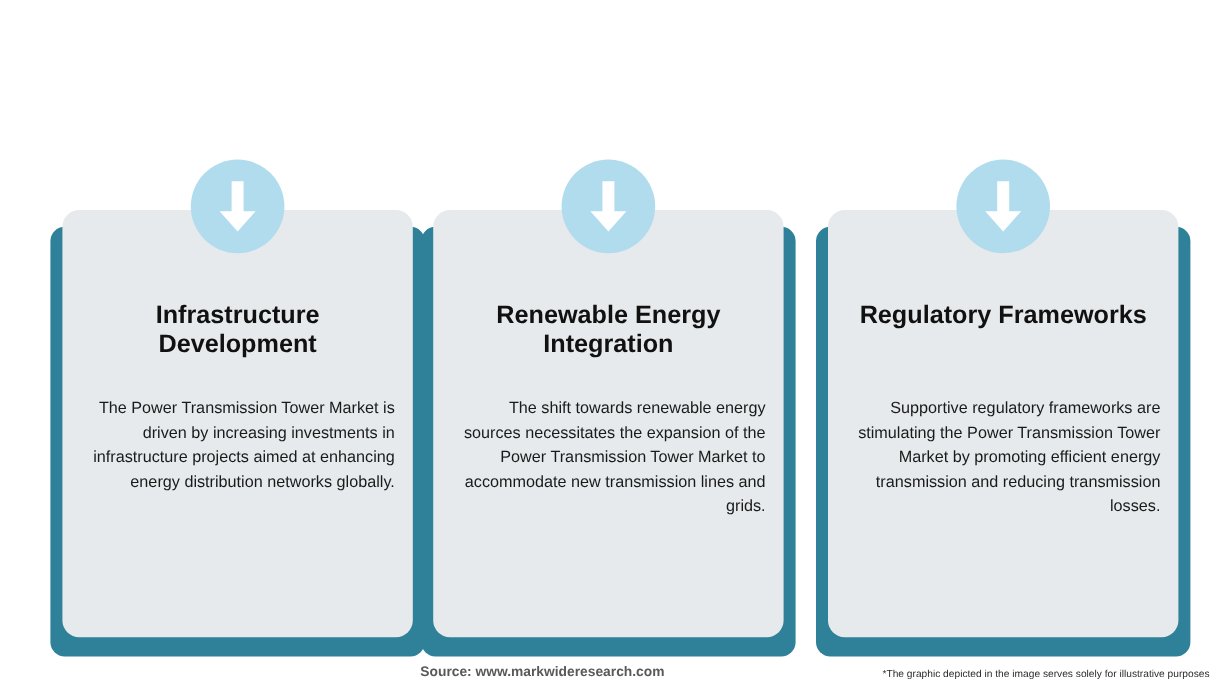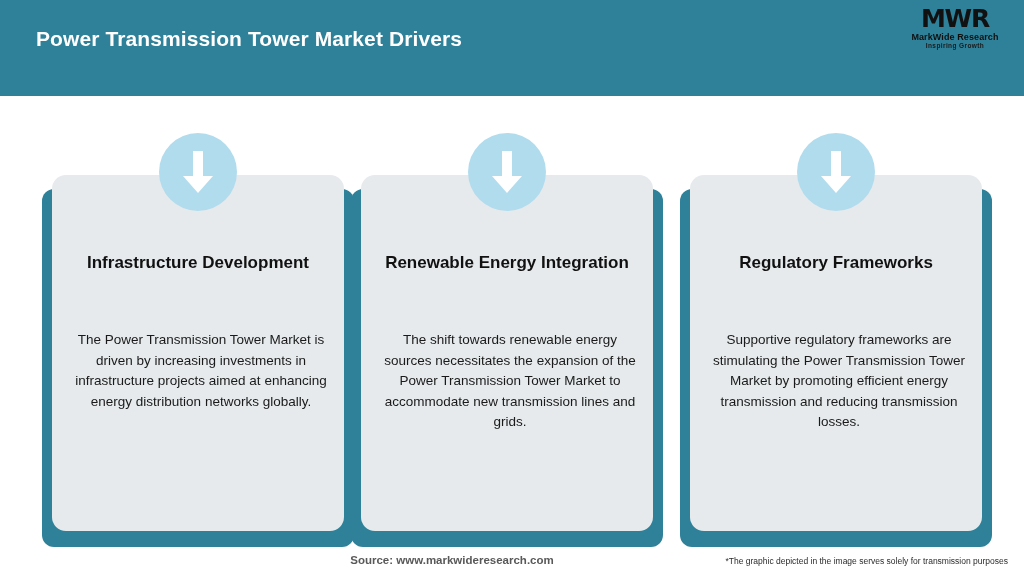--- a/index.html
+++ b/index.html
@@ -123,34 +123,34 @@
     align-items: center;
     justify-content: center;
   }
   .card-icon svg { display: block; }
   .card-title {
     position: absolute;
     left: 18px;
     top: 76px;
     width: 256px;
     text-align: center;
-    font-size: 17px;
+    font-size: 21px;
     font-weight: bold;
     color: #111111;
     line-height: 24px;
   }
   .card-body {
     position: absolute;
     left: 21px;
     top: 155px;
     width: 256px;
     font-size: 13.5px;
     color: #1a1a1a;
     line-height: 20.5px;
-    text-align: center;
+    text-align: right;
   }
 
   
   .footer-source {
     position: absolute;
     left: 0;
     top: 554px;
     width: 904px;
     text-align: center;
     font-size: 11.5px;
@@ -164,28 +164,20 @@
     font-size: 8.5px;
     color: #2b2b2b;
     white-space: nowrap;
   }
 </style>
 </head>
 <body>
 
 <div class="slide">
 
-  <div class="header">
-    <div class="header-title">Power Transmission Tower Market Drivers</div>
-    <div class="logo">
-      <span class="logo-mark">MWR</span>
-      <span class="logo-name">MarkWide Research</span>
-      <span class="logo-tag">Inspiring Growth</span>
-    </div>
-  </div>
 
   <div class="cards">
 
     <div class="card-wrap c1">
       <div class="card-shadow"></div>
       <div class="card">
         <div class="card-icon">
           <svg width="34" height="46" viewBox="0 0 34 46" aria-hidden="true">
             <path d="M12 2 H22 V27 H32 L17 44 L2 27 H12 Z" fill="#ffffff"></path>
           </svg>
@@ -217,15 +209,15 @@
           </svg>
         </div>
         <div class="card-title">Renewable Energy Integration</div>
         <div class="card-body">The shift towards renewable energy sources necessitates the expansion of the Power Transmission Tower Market to accommodate new transmission lines and grids.</div>
       </div>
     </div>
 
   </div>
 
   <div class="footer-source">Source: www.markwideresearch.com</div>
-  <div class="footer-note">*The graphic depicted in the image serves solely for transmission purposes</div>
+  <div class="footer-note">*The graphic depicted in the image serves solely for illustrative purposes</div>
 
 </div>
 
 </body></html>

